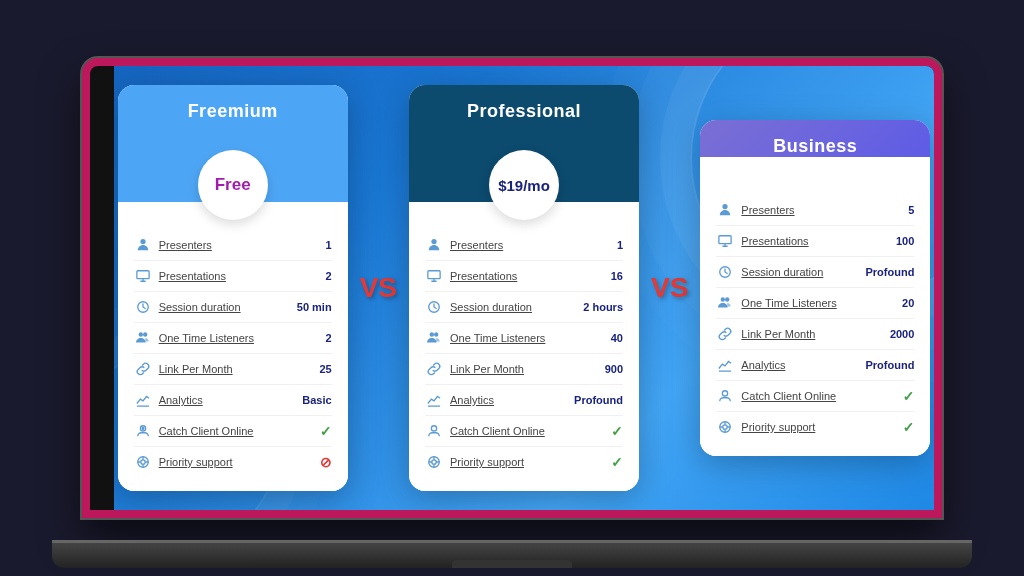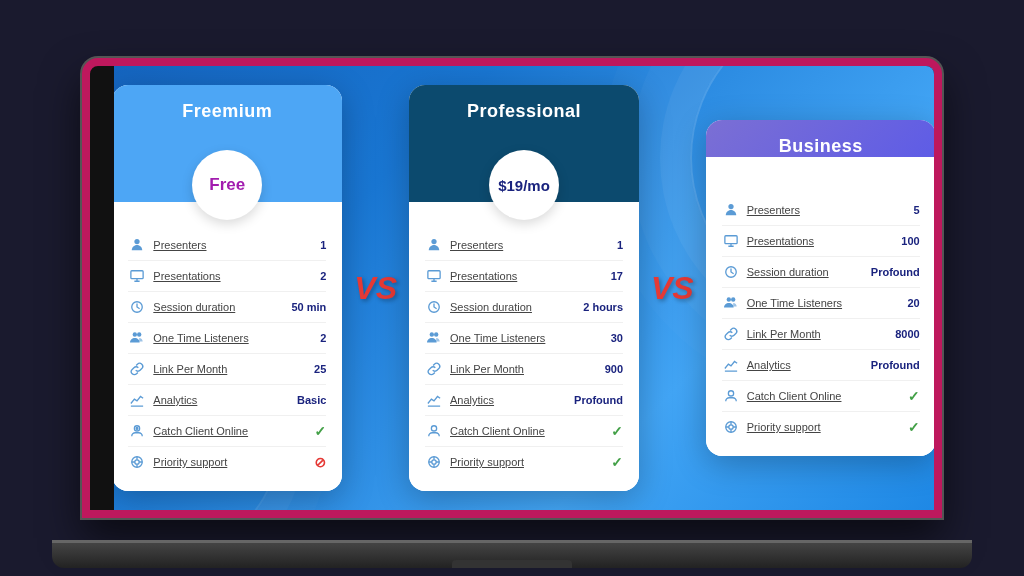--- a/index.html
+++ b/index.html
@@ -99,26 +99,25 @@
       display: flex;
       align-items: center;
       justify-content: center;
       gap: 0;
       position: relative;
       z-index: 2;
       width: 100%;
     }
 
     .vs-label {
-      font-size: 32px;
+      font-size: 28px;
       font-weight: 900;
       color: #e53935;
       text-shadow: 2px 2px 4px rgba(0,0,0,0.3);
       margin: 0 12px;
-      font-style: italic;
       flex-shrink: 0;
     }
 
     .pricing-card {
       background: #fff;
       border-radius: 16px;
       overflow: hidden;
       width: 230px;
       box-shadow: 0 8px 32px rgba(0,0,0,0.25);
       flex-shrink: 0;
@@ -365,21 +364,21 @@
             </div>
             <div class="feature-row">
               <div class="feature-icon">
                 <svg class="icon-svg" viewBox="0 0 16 16" fill="none" stroke="#5b9bd5" stroke-width="1.5">
                     <rect x="1" y="2" width="14" height="9" rx="1"></rect>
                     <line x1="8" y1="11" x2="8" y2="14"></line>
                     <line x1="5" y1="14" x2="11" y2="14"></line>
                   </svg>
               </div>
               <span class="feature-label">Presentations</span>
-              <span class="feature-value">17</span>
+              <span class="feature-value">16</span>
             </div>
             <div class="feature-row">
               <div class="feature-icon">
                 <svg class="icon-svg" viewBox="0 0 16 16" fill="none" stroke="#5b9bd5" stroke-width="1.5">
                     <circle cx="8" cy="8" r="6"></circle>
                     <polyline points="8,4 8,8 11,10" stroke="#5b9bd5" stroke-width="1.5"></polyline>
                   </svg>
               </div>
               <span class="feature-label">Session duration</span>
               <span class="feature-value">2 hours</span>
@@ -387,21 +386,21 @@
             <div class="feature-row">
               <div class="feature-icon">
                 <svg class="icon-svg" viewBox="0 0 16 16" fill="#5b9bd5">
                     <circle cx="5.5" cy="4" r="2.5"></circle>
                     <circle cx="10.5" cy="4" r="2.5"></circle>
                     <path d="M0 13c0-2.8 2.5-5 5.5-5s5.5 2.2 5.5 5H0z"></path>
                     <path d="M10.5 8c2.2 0 4 1.8 4 4h-4" opacity="0.6"></path>
                   </svg>
               </div>
               <span class="feature-label">One Time Listeners</span>
-              <span class="feature-value">30</span>
+              <span class="feature-value">40</span>
             </div>
             <div class="feature-row">
               <div class="feature-icon">
                 <svg class="icon-svg" viewBox="0 0 16 16" fill="none" stroke="#5b9bd5" stroke-width="1.5">
                     <path d="M6.5 9.5a3.5 3.5 0 0 0 5 0l2-2a3.5 3.5 0 0 0-5-5L7 4"></path>
                     <path d="M9.5 6.5a3.5 3.5 0 0 0-5 0l-2 2a3.5 3.5 0 0 0 5 5L9 12"></path>
                   </svg>
               </div>
               <span class="feature-label">Link Per Month</span>
               <span class="feature-value">900</span>
@@ -494,21 +493,21 @@
               <span class="feature-value">20</span>
             </div>
             <div class="feature-row">
               <div class="feature-icon">
                 <svg class="icon-svg" viewBox="0 0 16 16" fill="none" stroke="#5b9bd5" stroke-width="1.5">
                     <path d="M6.5 9.5a3.5 3.5 0 0 0 5 0l2-2a3.5 3.5 0 0 0-5-5L7 4"></path>
                     <path d="M9.5 6.5a3.5 3.5 0 0 0-5 0l-2 2a3.5 3.5 0 0 0 5 5L9 12"></path>
                   </svg>
               </div>
               <span class="feature-label">Link Per Month</span>
-              <span class="feature-value">8000</span>
+              <span class="feature-value">2000</span>
             </div>
             <div class="feature-row">
               <div class="feature-icon">
                 <svg class="icon-svg" viewBox="0 0 16 16" fill="none" stroke="#5b9bd5" stroke-width="1.5">
                     <polyline points="1,12 5,7 8,9 12,4 15,6"></polyline>
                     <line x1="1" y1="15" x2="15" y2="15"></line>
                   </svg>
               </div>
               <span class="feature-label">Analytics</span>
               <span class="feature-value">Profound</span>

